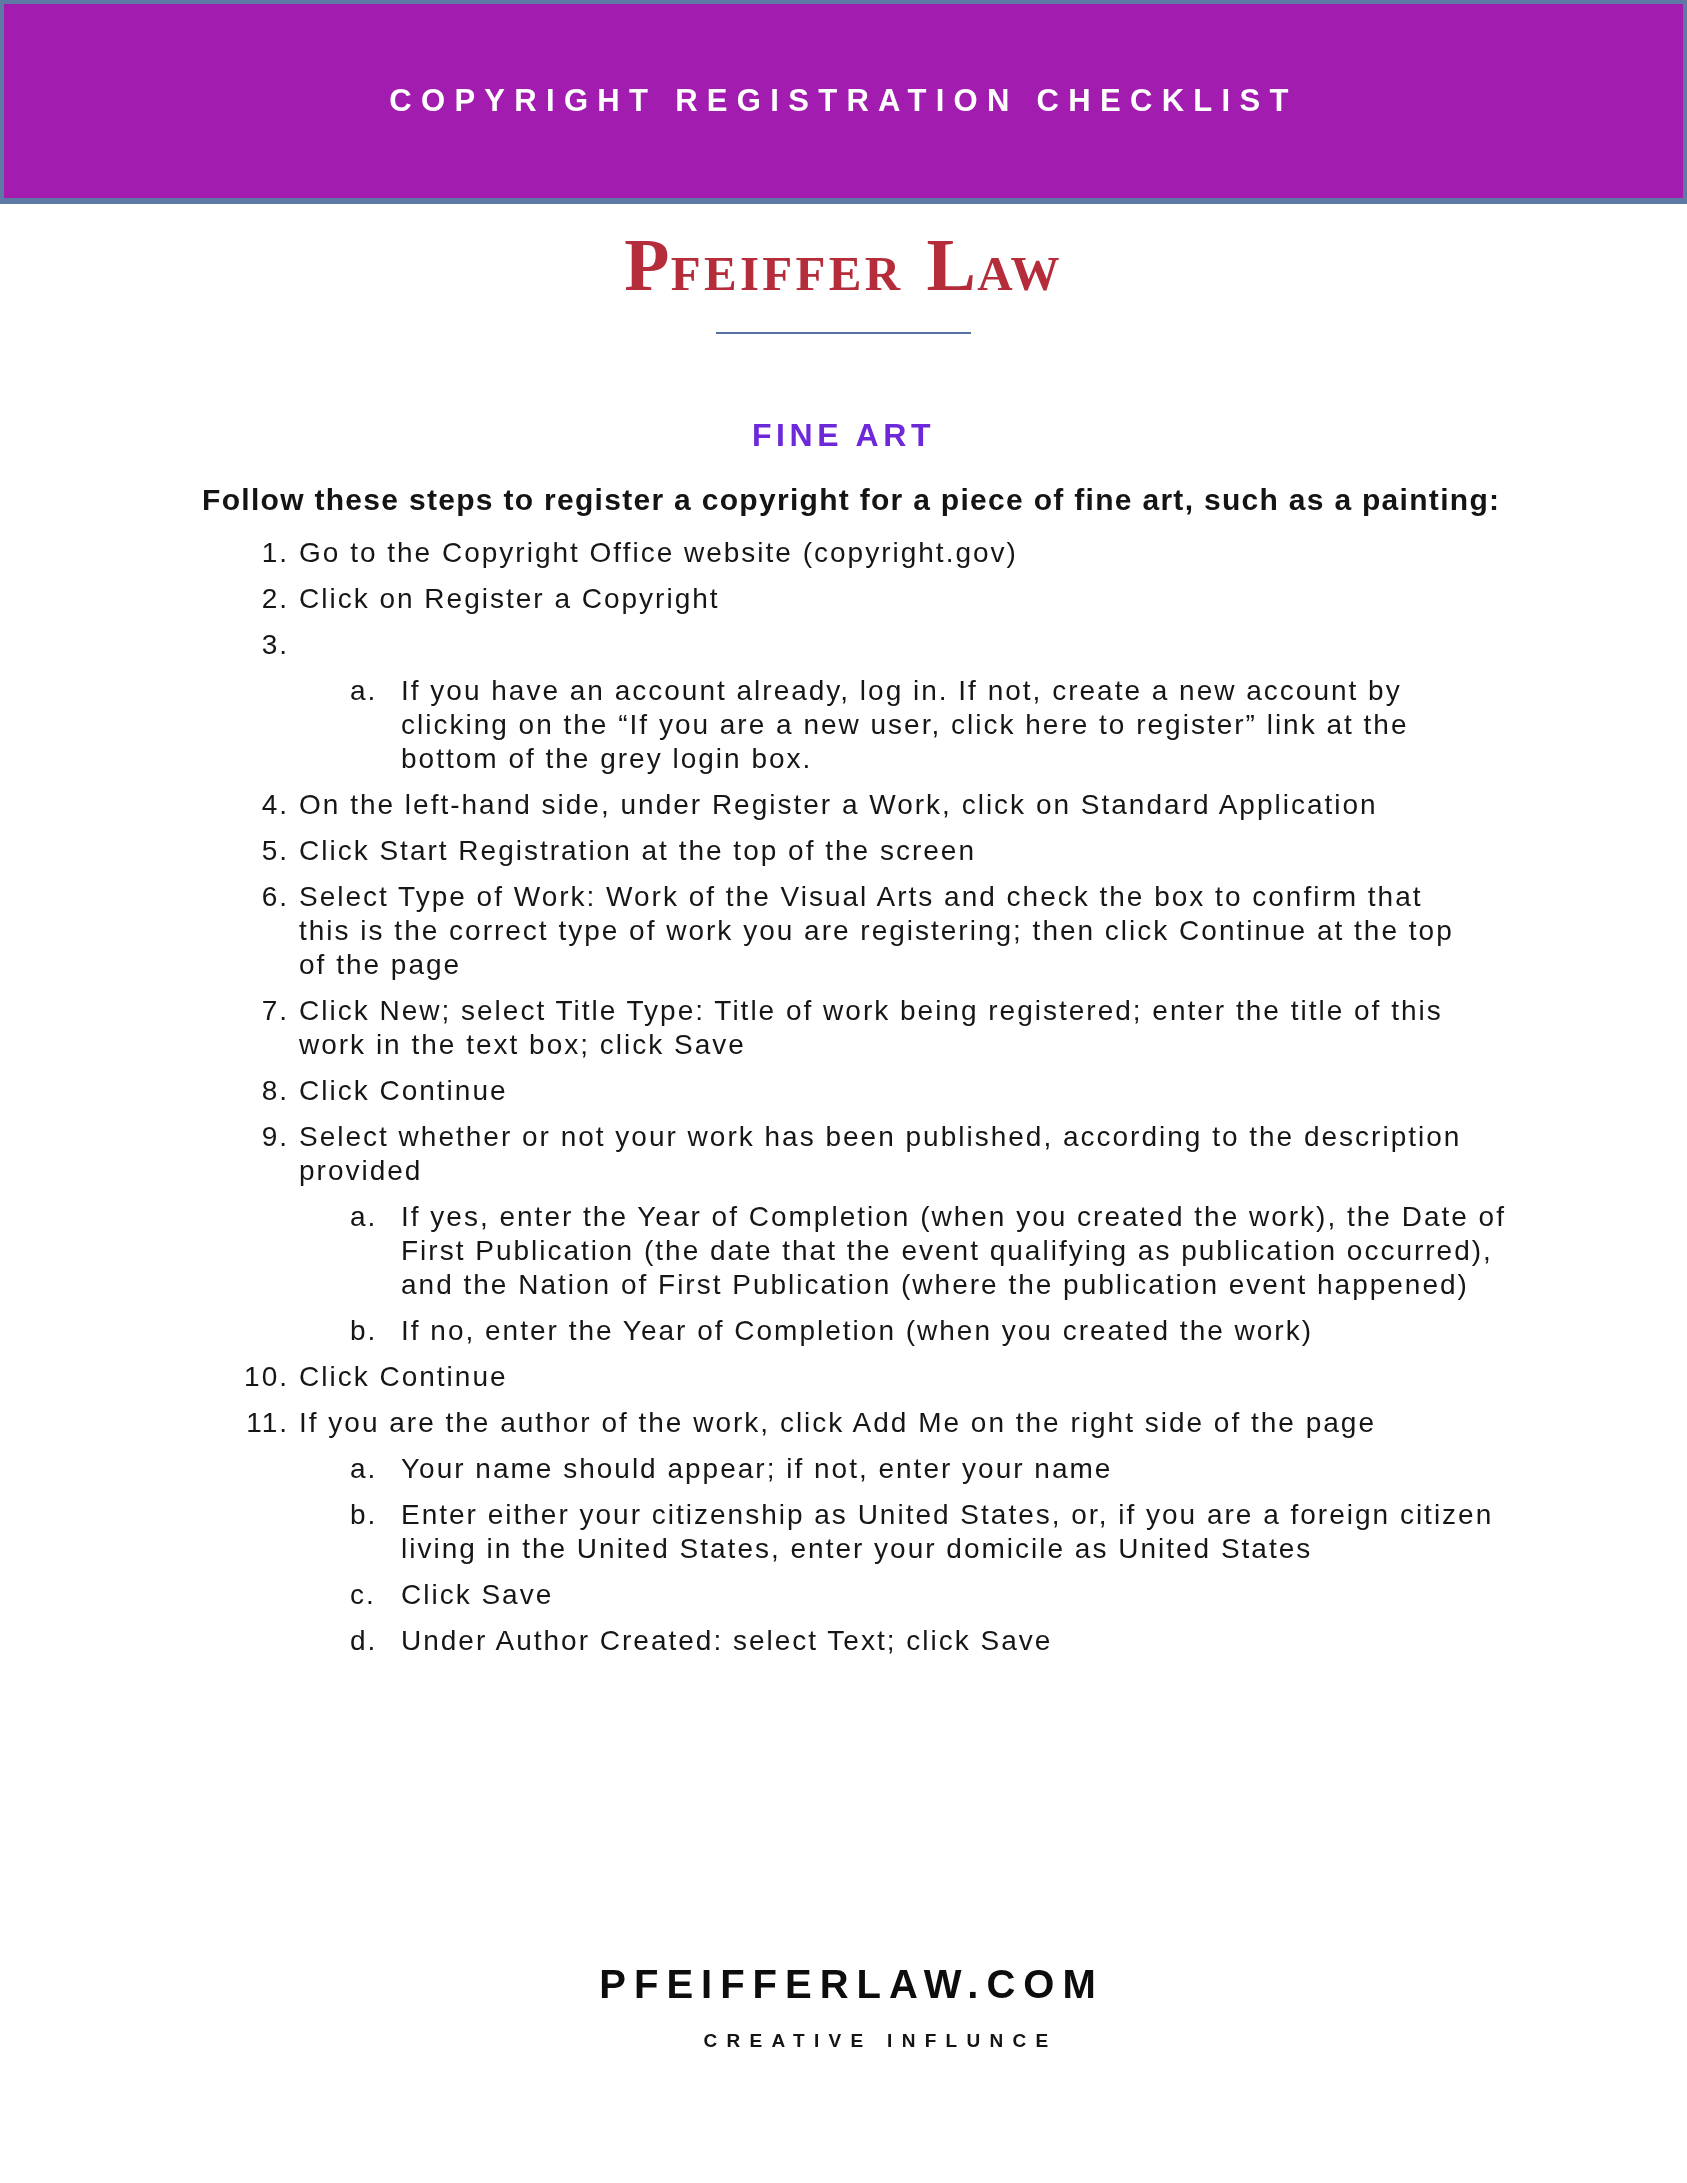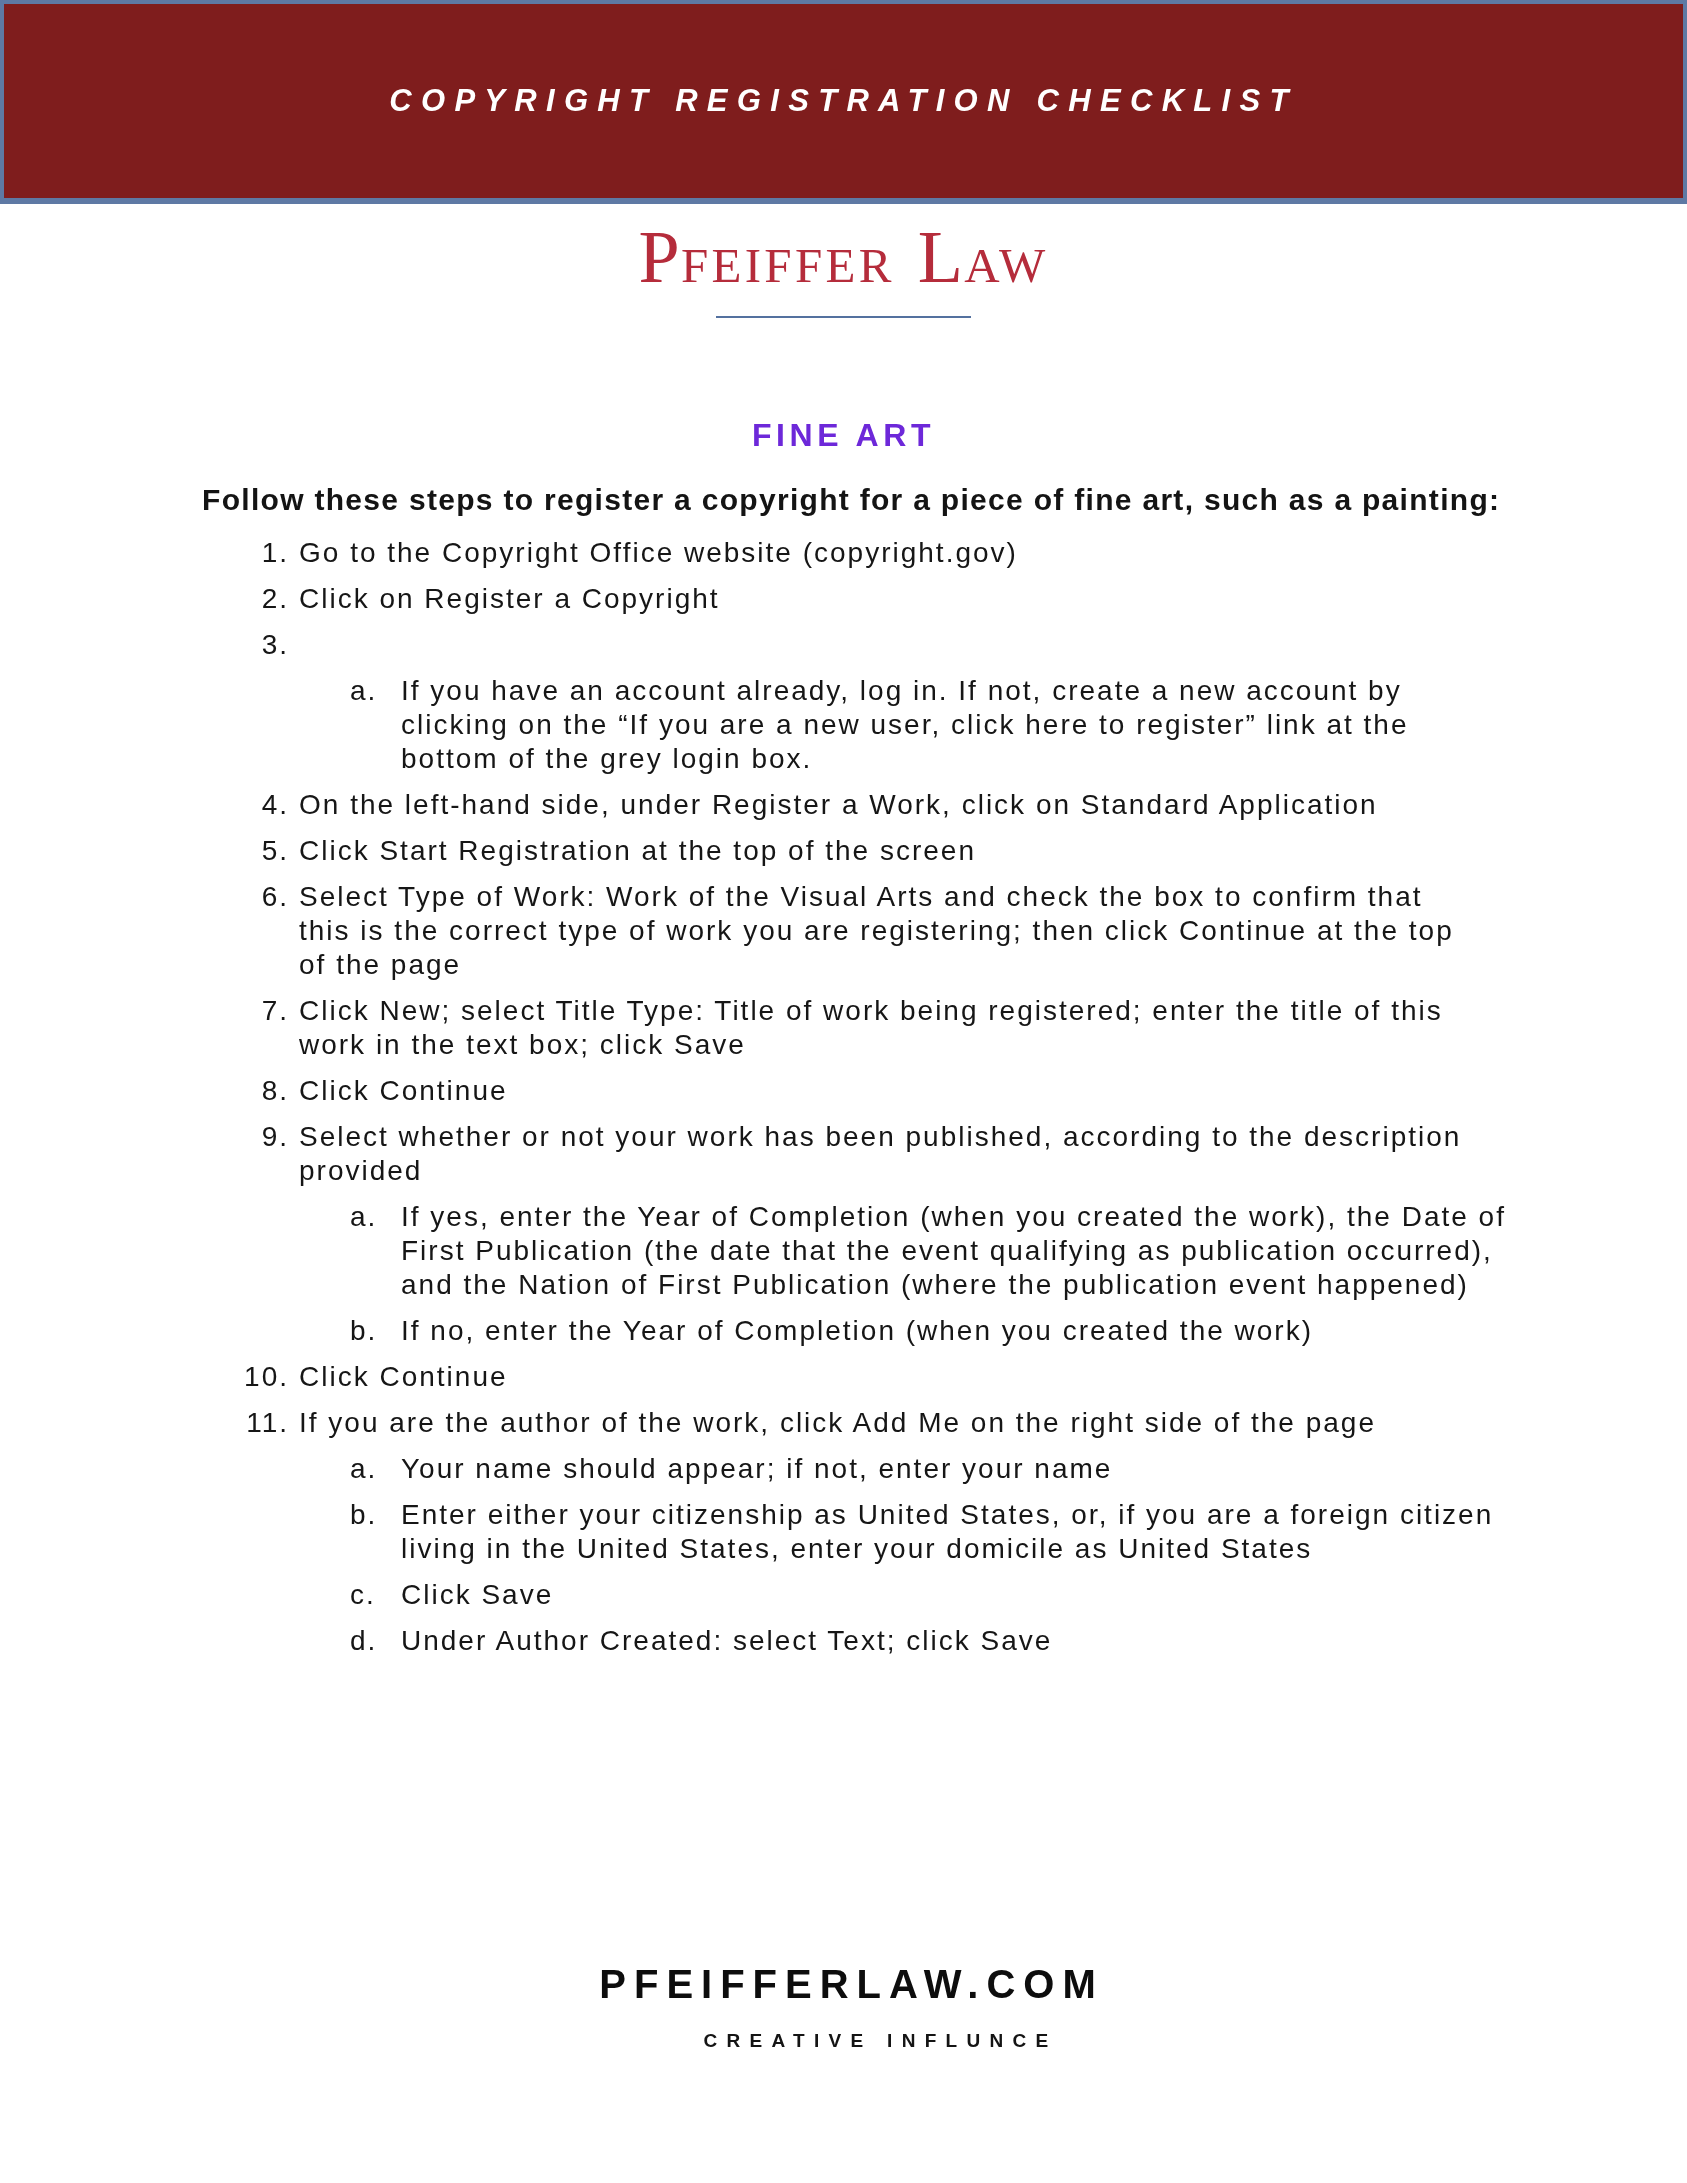--- a/index.html
+++ b/index.html
@@ -7,35 +7,35 @@
     position:relative;
     width:1687px;height:2183px;
     background:#ffffff;
     overflow:hidden;
     font-family:"Liberation Sans", sans-serif;
     color:#161616;
   }
   
   .banner{
     position:absolute;top:0;left:0;right:0;height:204px;
-    background:#7f1d1d;
+    background:#a21caf;
     border:4.6px solid #5e79a4;border-bottom-width:6px;
     box-sizing:border-box;
-    display:flex;align-items:center;justify-content:center;font-style:italic;
+    display:flex;align-items:center;justify-content:center;
   }
   .banner-title{
     color:#ffffff;font-weight:bold;font-size:31px;
     letter-spacing:9.3px;white-space:nowrap;
   }
   
   .logo{
     position:absolute;top:224px;left:0;width:100%;
     text-align:center;
     font-family:"Liberation Serif", serif;
-    color:#b52c3b;line-height:66px;white-space:nowrap;
+    color:#b52c3b;line-height:82px;white-space:nowrap;font-weight:bold;
   }
   .logo .lg{font-size:74px;letter-spacing:1.3px;}
   .logo .sm{font-size:49px;letter-spacing:3.3px;}
   .logo .w2{margin-left:23px;}
   .logo-underline{
     width:255px;height:2px;background:#54719f;
     margin:4px auto 0 auto;
   }
   
   .fine-art{

